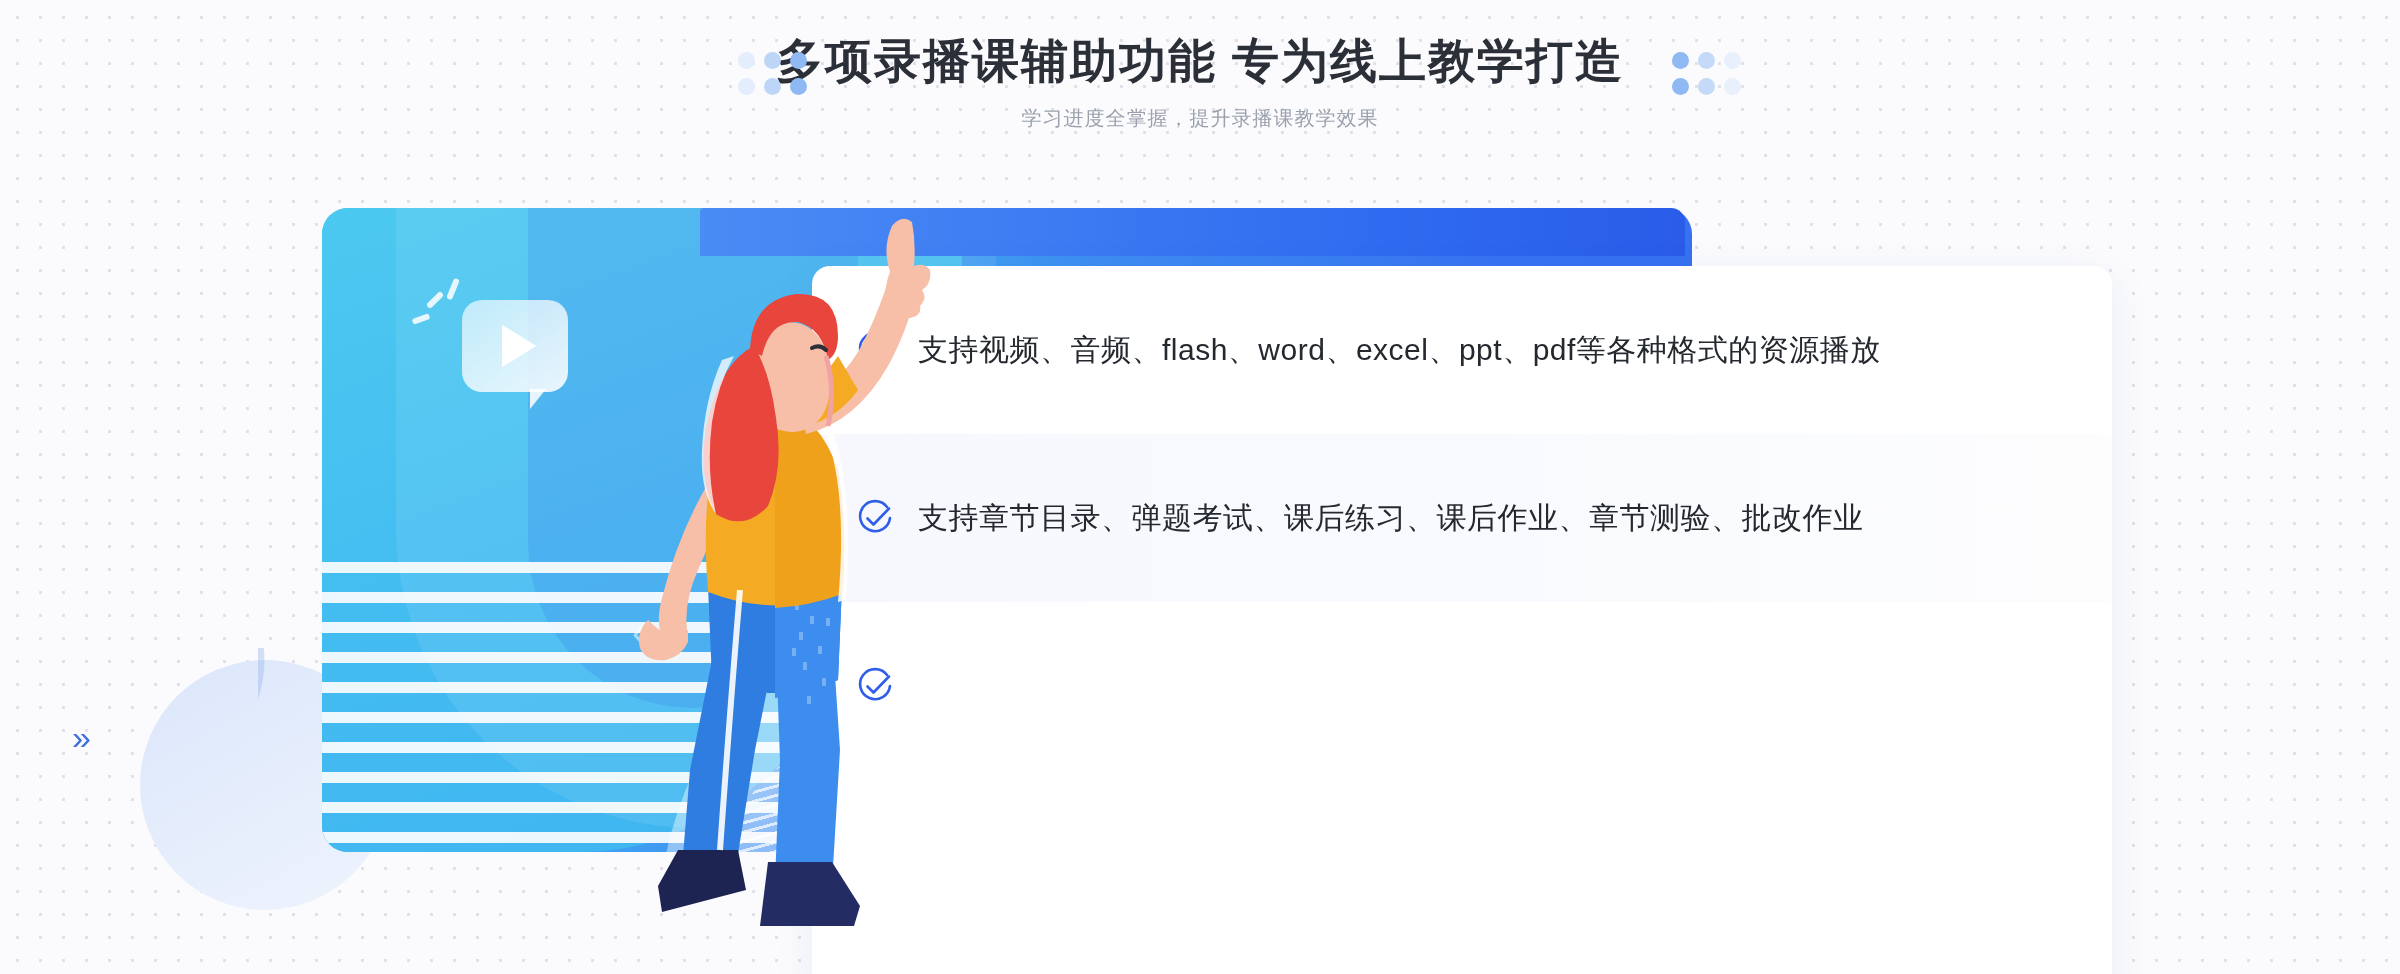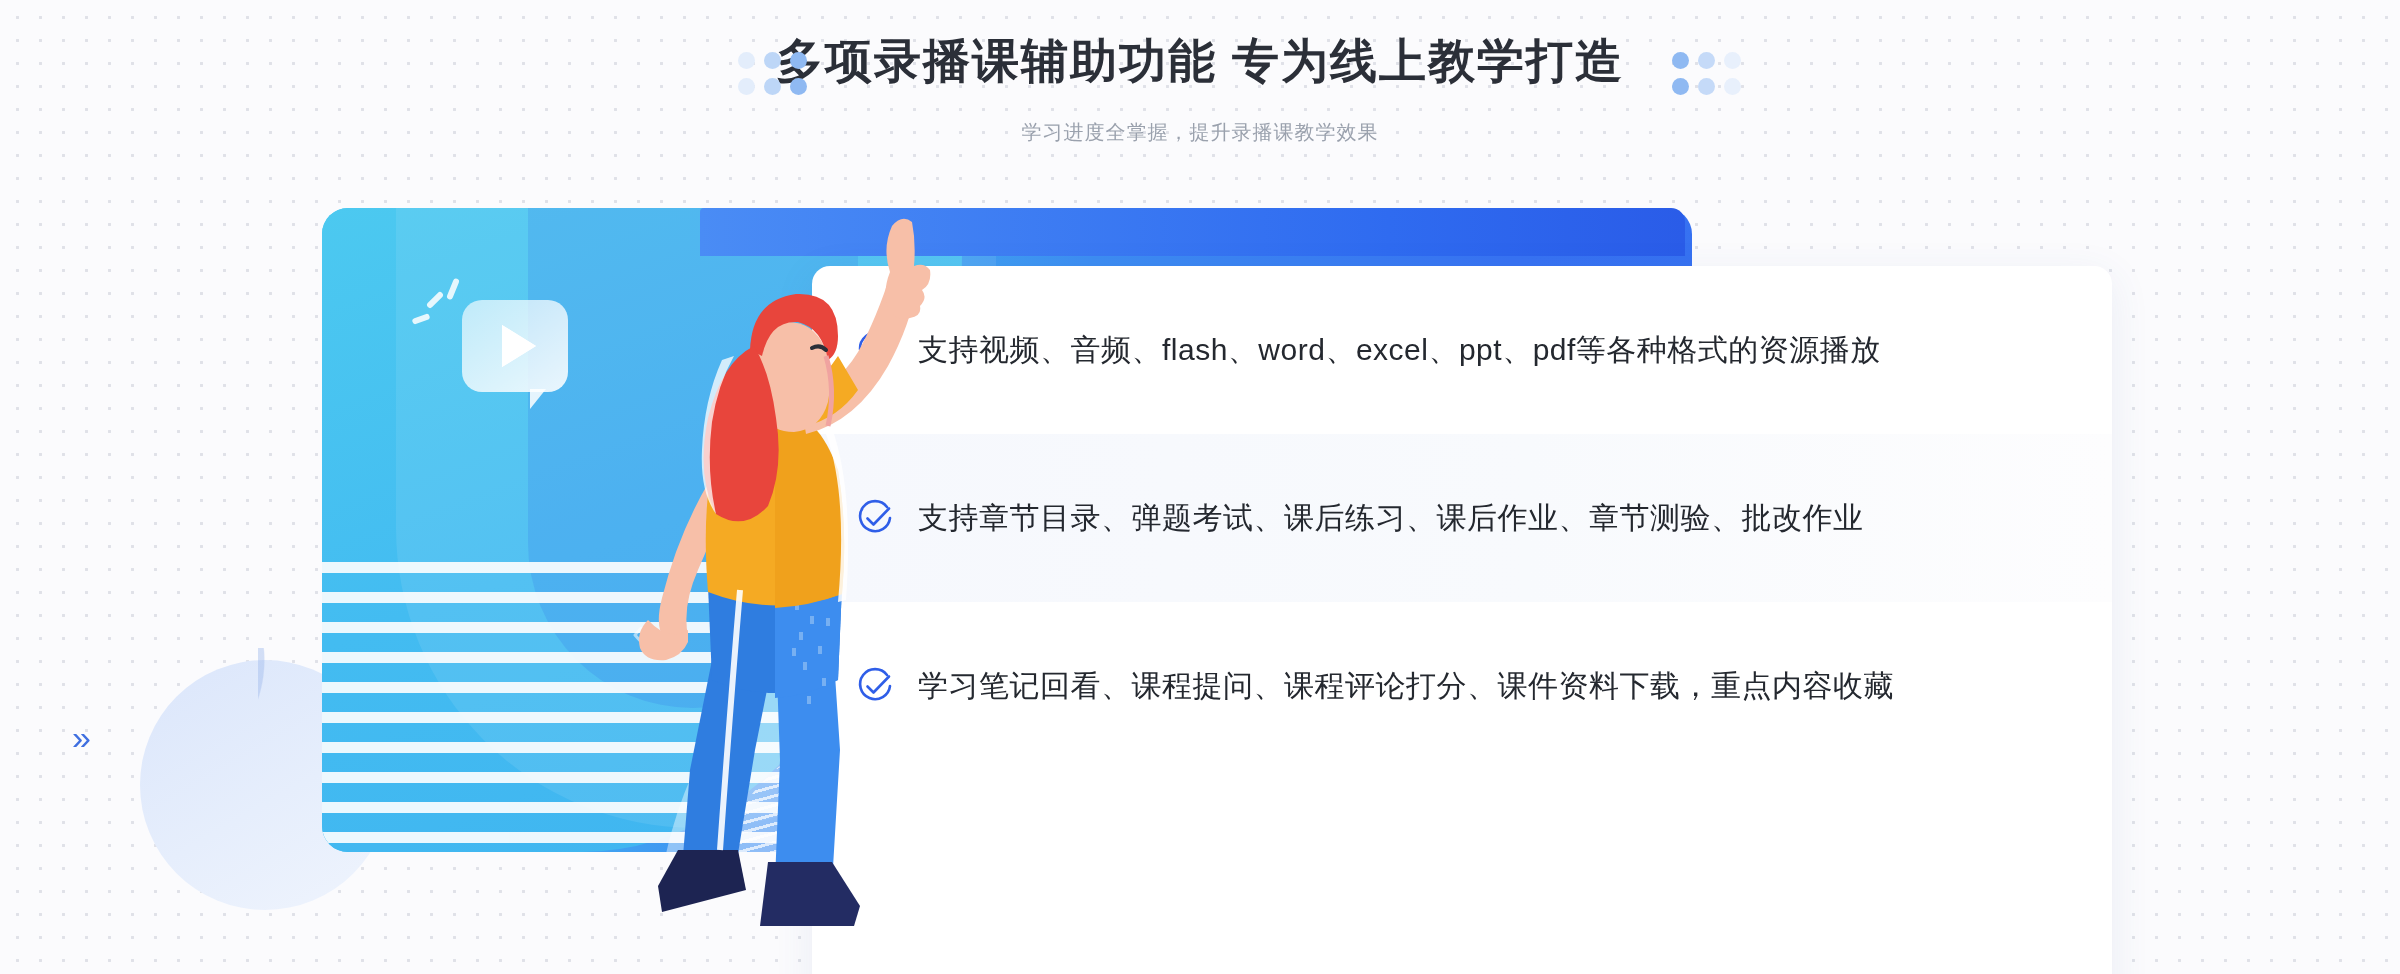--- a/index.html
+++ b/index.html
@@ -34,21 +34,21 @@
   }
   #page-title {
     margin-top: 30px;
     font-size: 47px;
     font-weight: bold;
     letter-spacing: 2px;
     color: #2b2f38;
     line-height: 1.3;
   }
   #page-subtitle {
-    margin-top: 28px;
+    margin-top: 14px;
     font-size: 20px;
     color: #9aa1ad;
     letter-spacing: 1px;
   }
 
   .dot-cluster {
     position: absolute;
     top: 52px;
     display: grid;
     grid-template-columns: repeat(3, 17px);
@@ -388,17 +388,16 @@
       <path d="M11.5 19.5 L17.5 25.5 L33 9.5" fill="none" stroke="#2f5ee8" stroke-width="2.6" stroke-linecap="round" stroke-linejoin="round"></path>
     </svg>
     <span class="feature-text">支持章节目录、弹题考试、课后练习、课后作业、章节测验、批改作业</span>
   </div>
 
   <div class="feature-row">
     <svg class="check-icon" viewBox="0 0 38 38">
       <path d="M31 8 A15 15 0 1 0 34 19" fill="none" stroke="#2f5ee8" stroke-width="2.6" stroke-linecap="round"></path>
       <path d="M11.5 19.5 L17.5 25.5 L33 9.5" fill="none" stroke="#2f5ee8" stroke-width="2.6" stroke-linecap="round" stroke-linejoin="round"></path>
     </svg>
-    <span class="feature-text">学习笔记回看、课程提问、课程评论打分、课件资料下载，重点内容收藏</span>
   </div>
 
 
 </div>
 
 </body></html>

